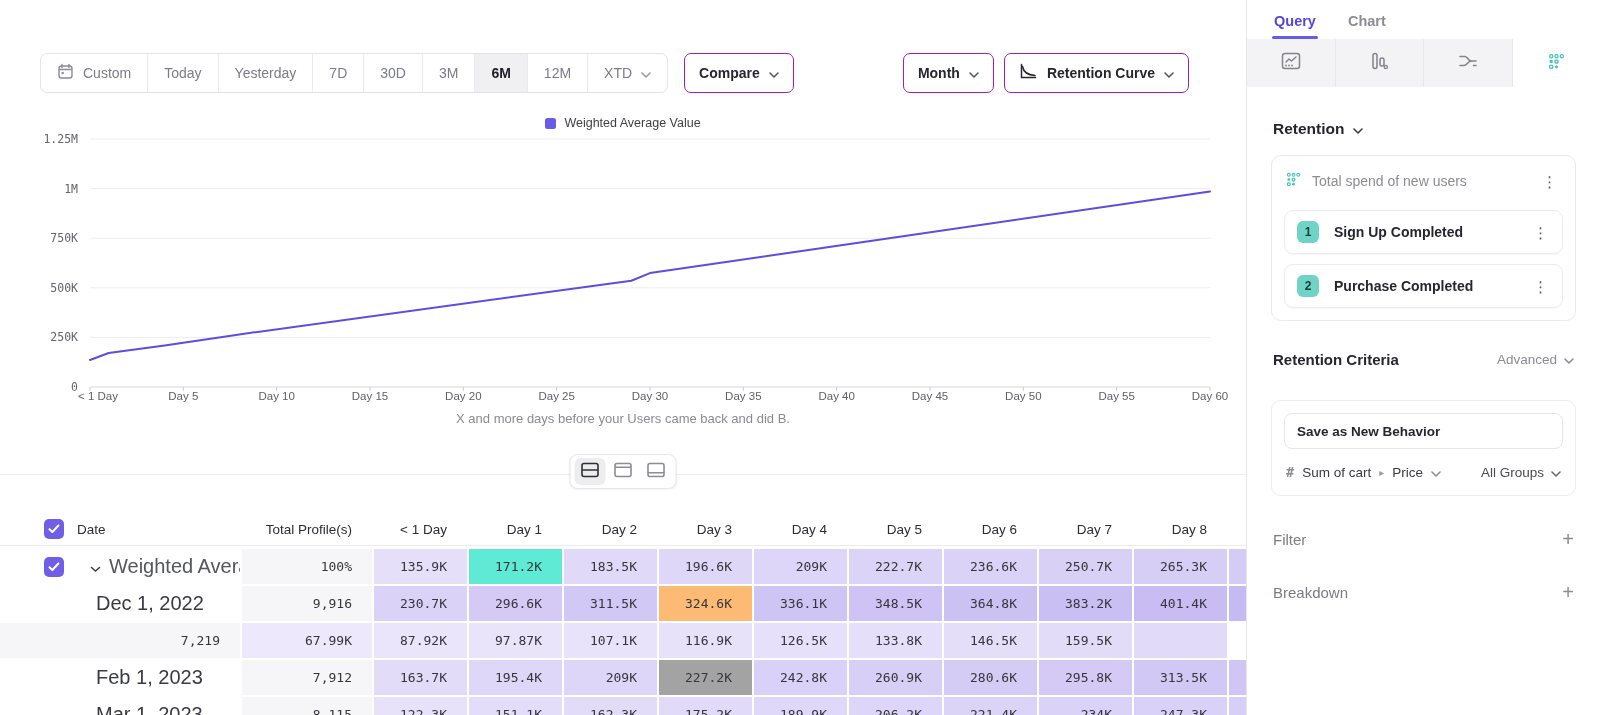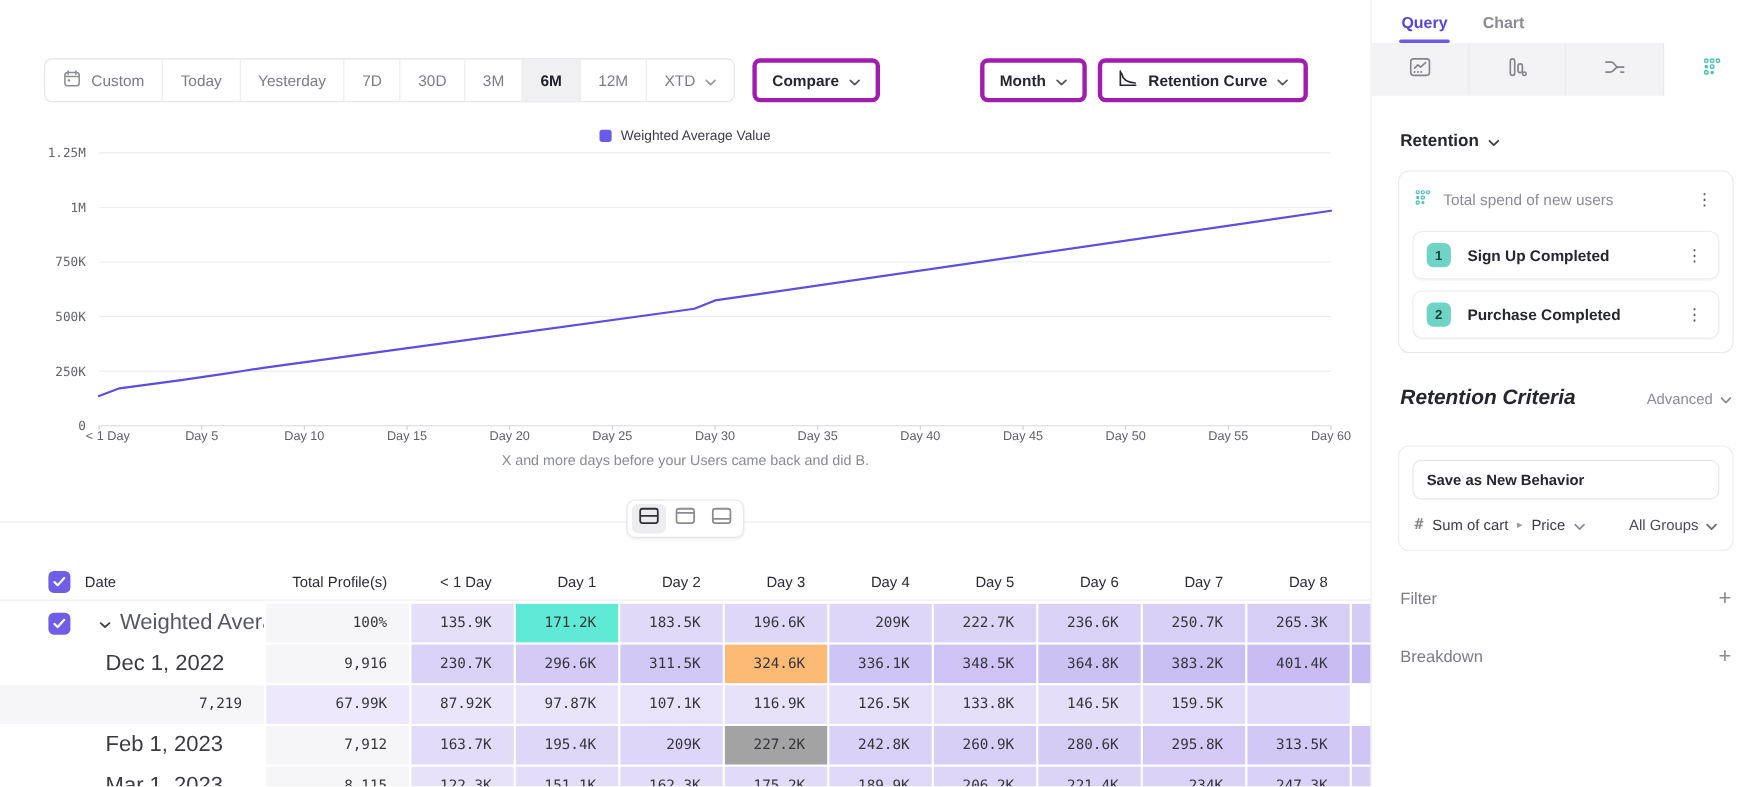--- a/index.html
+++ b/index.html
@@ -9,21 +9,21 @@
 
   
   .main { width:1247px; height:715px; border-right:1px solid #e7e7eb; overflow:hidden; background:#fff; }
 
   .toolbar { display:flex; align-items:center; margin:53px 57px 0 40px; height:40px; }
   .range-group { display:flex; border:1px solid #e3e3e8; border-radius:7px; overflow:hidden; background:#fff; height:40px; }
   .range-item { display:flex; align-items:center; gap:9px; padding:0 16px; font-size:14px; color:#7b7c85;
     border-right:1px solid #ebebef; cursor:pointer; white-space:nowrap; }
   .range-item:last-child { border-right:none; }
   .range-item.active { background:#f0f0f3; color:#212229; font-weight:700; }
-  .btn { display:flex; align-items:center; gap:9px; border:4px solid #a21caf; border-radius:7px; background:#fff;
+  .btn { display:flex; align-items:center; gap:9px; border:1px solid #a21caf; border-radius:7px; background:#fff;
     height:40px; padding:0 14px; font-size:14px; color:#26272e; font-weight:600; cursor:pointer; white-space:nowrap; }
   .compare-btn { margin-left:16px; }
   .month-btn { margin-left:auto; }
   .charttype-btn { margin-left:10px; }
 
   .legend { display:flex; align-items:center; justify-content:center; gap:8px; margin-top:22px; height:16px; }
   .legend-swatch { width:11px; height:11px; border-radius:2.5px; background:#6A5AE8; }
   .legend-label { font-size:12.5px; color:#3e3f46; }
 
   .chart-svg { display:block; width:1246px; height:276px; margin-top:1px; }
@@ -72,21 +72,21 @@
   .behavior-card { border:1px solid #e9e9ee; border-radius:10px; padding:10px 12px 12px 12px; }
   .bc-head { display:flex; align-items:center; gap:11px; padding:6px 2px 10px 2px; color:#8b8c94; font-size:14px; }
   .kebab { margin-left:auto; color:#55565e; font-size:15px; line-height:1; cursor:pointer; padding:0 4px; }
   .step { border:1px solid #ececf0; border-radius:9px; height:44px; display:flex; align-items:center; gap:15px;
     padding:0 10px 0 12px; margin-top:10px; box-shadow:0 1px 1px rgba(20,20,40,.03); }
   .badge { width:22px; height:22px; border-radius:6px; background:#6FD4C6; color:#17403A; font-size:12px; font-weight:700;
     display:grid; place-items:center; flex:none; }
   .step-label { font-size:14px; font-weight:600; color:#26272e; }
 
   .criteria-row { display:flex; justify-content:space-between; align-items:center; margin:30px 2px 15px 2px; }
-  .criteria-label { font-size:19px; font-weight:700; color:#26272e;font-style:italic; }
+  .criteria-label { font-size:15px; font-weight:700; color:#26272e; }
   .advanced { display:flex; align-items:center; gap:7px; font-size:13.5px; color:#8b8c94; cursor:pointer; }
 
   .onbefore-card { border:1px solid #e9e9ee; border-radius:9px; height:42px; display:flex; align-items:center; gap:13px;
     padding:0 14px; font-size:14px; color:#26272e; }
   .onbefore-cond { font-weight:600; }
   .onbefore-window { margin-left:10px; }
 
   .save-card { border:1px solid #ededf1; border-radius:10px; margin-top:32px; padding:12px 12px 0 12px; }
   .save-btn { display:flex; align-items:center; border:1px solid #e6e6ea; border-radius:8px; height:36px; padding:0 12px;
     font-size:13.5px; font-weight:600; color:#26272e; background:#fff; cursor:pointer; width:100%;

